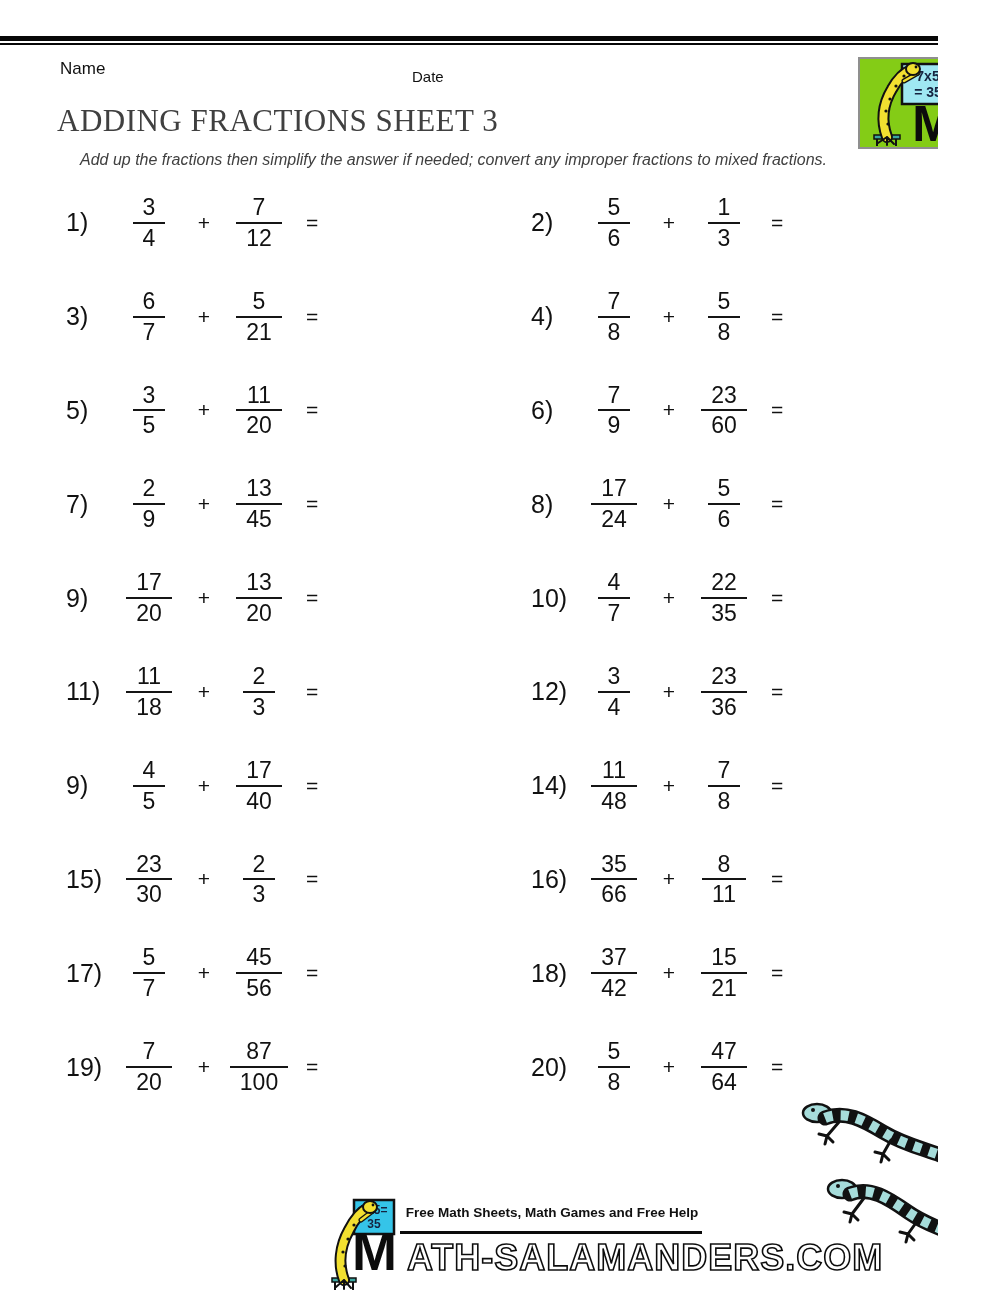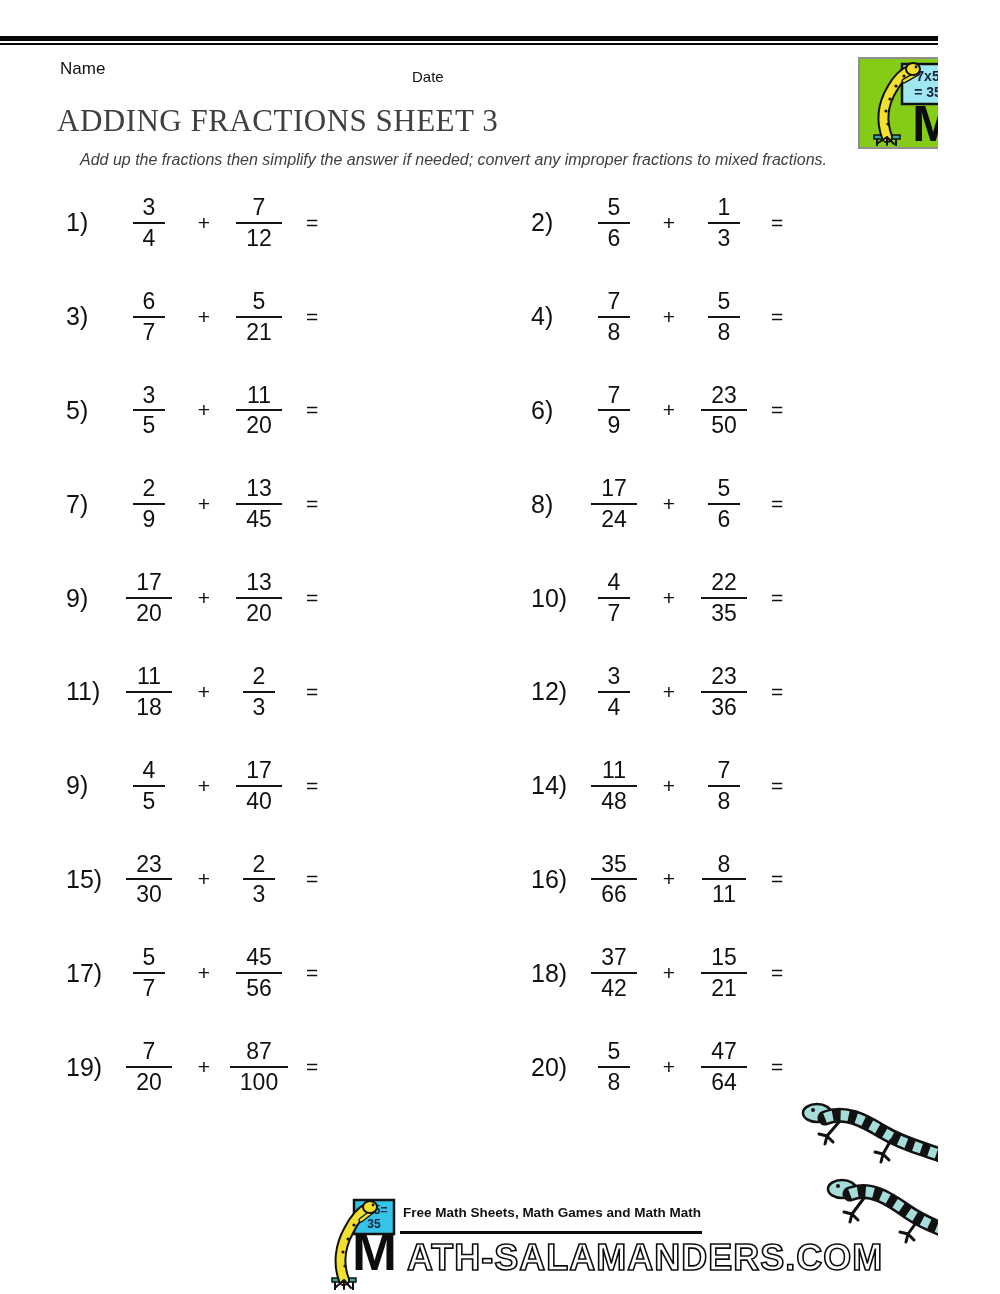--- a/index.html
+++ b/index.html
@@ -362,21 +362,21 @@
         <span class="fnum">7</span>
         <span class="fbar"></span>
         <span class="fden">9</span>
       </span>
     </span>
     <span class="op">+</span>
     <span class="frac">
       <span class="fwrap">
         <span class="fnum">23</span>
         <span class="fbar"></span>
-        <span class="fden">50</span>
+        <span class="fden">60</span>
       </span>
     </span>
     <span class="eqs">=</span>
   </div>
 
   <div class="problem">
     <span class="pnum">8)</span>
     <span class="frac">
       <span class="fwrap">
         <span class="fnum">17</span>
@@ -531,21 +531,21 @@
     <path d="M33,24 L46,14" stroke="#f2e030" stroke-width="2.5" stroke-linecap="round"></path>
     <ellipse cx="42" cy="11" rx="7" ry="6" fill="#f2e030" stroke="#111" stroke-width="2"></ellipse>
     <circle cx="45" cy="9" r="1.4" fill="#111"></circle>
     <circle cx="17" cy="70" r="1.6" fill="#111"></circle>
     <circle cx="15" cy="56" r="1.6" fill="#111"></circle>
     <circle cx="20" cy="43" r="1.6" fill="#111"></circle>
     <circle cx="26" cy="29" r="1.6" fill="#111"></circle>
     <path d="M16,84 L8,91 M16,84 L16,93 M16,84 L23,92" stroke="#111" stroke-width="2" stroke-linecap="round" fill="none"></path>
   </svg>
 
-  <div class="footer-tagline">Free Math Sheets, Math Games and Math Math</div>
+  <div class="footer-tagline">Free Math Sheets, Math Games and Free Help</div>
   <div class="footer-rule"></div>
   <div class="site-m">M</div>
   <div class="site-rest">ATH-SALAMANDERS.COM</div>
 
   <svg class="sala-1" width="200" height="78" viewBox="0 0 200 78">
     <ellipse cx="22" cy="17" rx="14" ry="9" fill="#a6dcda" stroke="#111" stroke-width="2.5"></ellipse>
     <circle cx="18" cy="14" r="2" fill="#111"></circle>
     <path d="M30,22 C50,14 68,24 88,36 C108,48 126,52 148,60" fill="none" stroke="#111" stroke-width="15" stroke-linecap="round"></path>
     <path d="M30,22 C50,14 68,24 88,36 C108,48 126,52 148,60" fill="none" stroke="#a6dcda" stroke-width="10" stroke-linecap="butt" stroke-dasharray="8 8"></path>
     <path d="M148,60 C164,66 180,64 196,72" fill="none" stroke="#111" stroke-width="6" stroke-linecap="round"></path>

